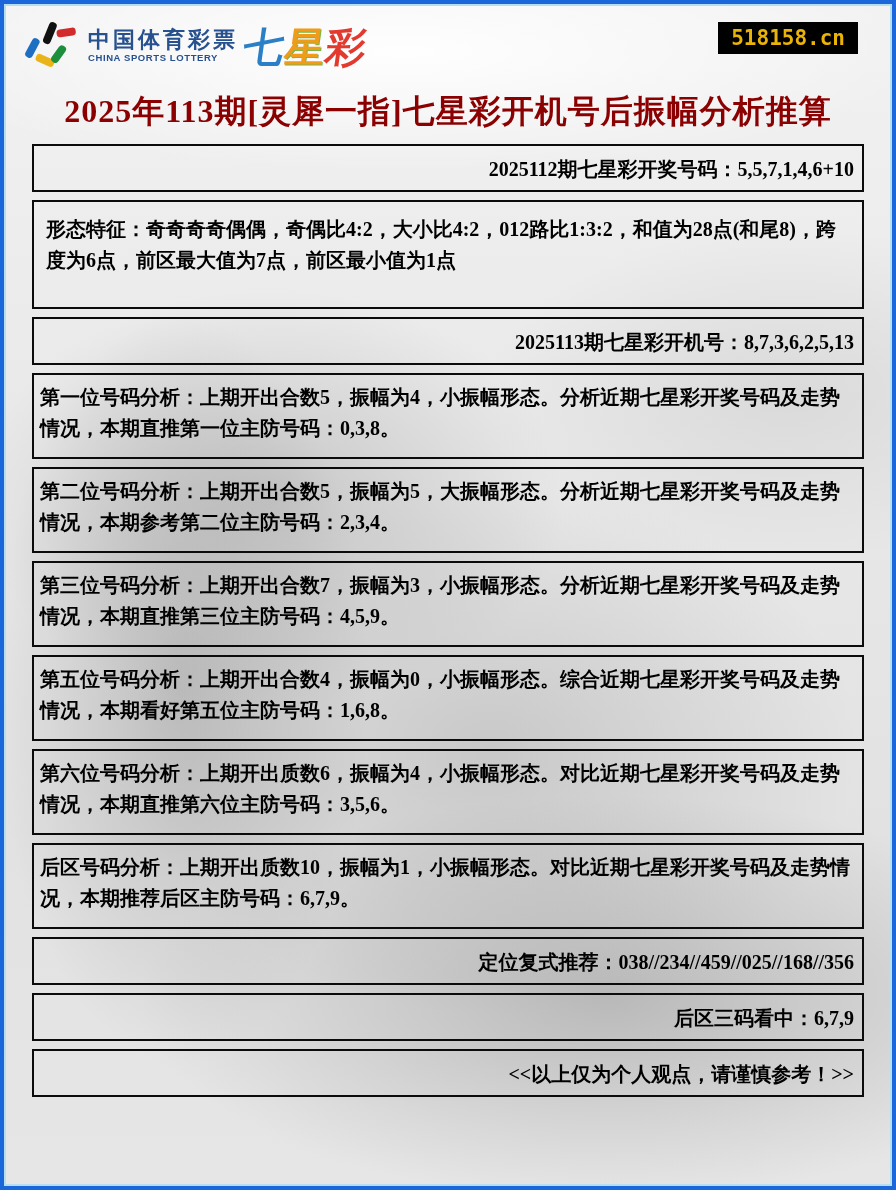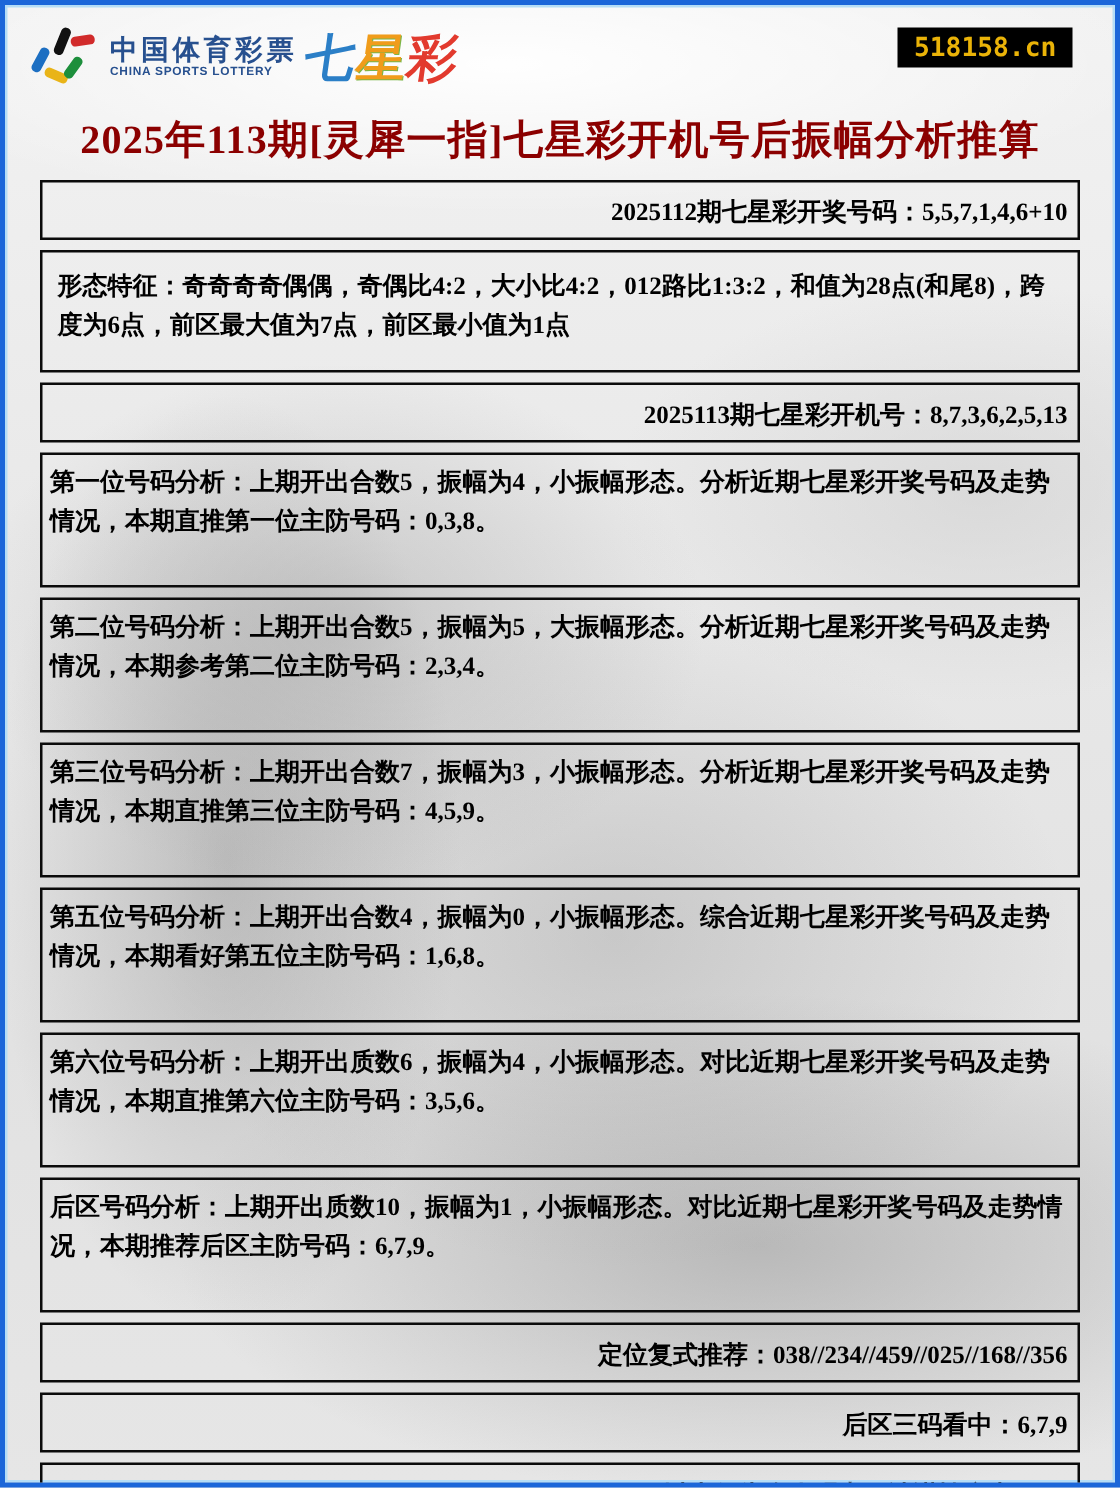--- a/index.html
+++ b/index.html
@@ -57,22 +57,22 @@
   .main{position:relative;padding:0 28px;}
   .box{
     box-sizing:border-box;
     border:2px solid #0b0b0b;
     margin-bottom:8px;
     background:transparent;
     color:#000;font-weight:bold;font-size:20px;
     overflow:hidden;
   }
   .box.center{height:48px;text-align:right;padding:10px 8px 0;}
-  .box.left{height:108px;text-align:left;padding:7px 8px 0 6px;line-height:31px;}
-  .box.left.tall{height:98px;padding-top:12px;padding-left:12px;}
+  .box.left{height:86px;text-align:left;padding:7px 8px 0 6px;line-height:31px;}
+  .box.left.tall{height:109px;padding-top:12px;padding-left:12px;}
 </style>
 </head>
 <body>
 
 <div class="frame">
 
   <div class="header">
     <div class="logo">
       <svg viewBox="0 0 64 64" aria-hidden="true">
         <rect x="24" y="4" width="9" height="26" rx="4" fill="#111111" transform="rotate(22 28 17)"></rect>

